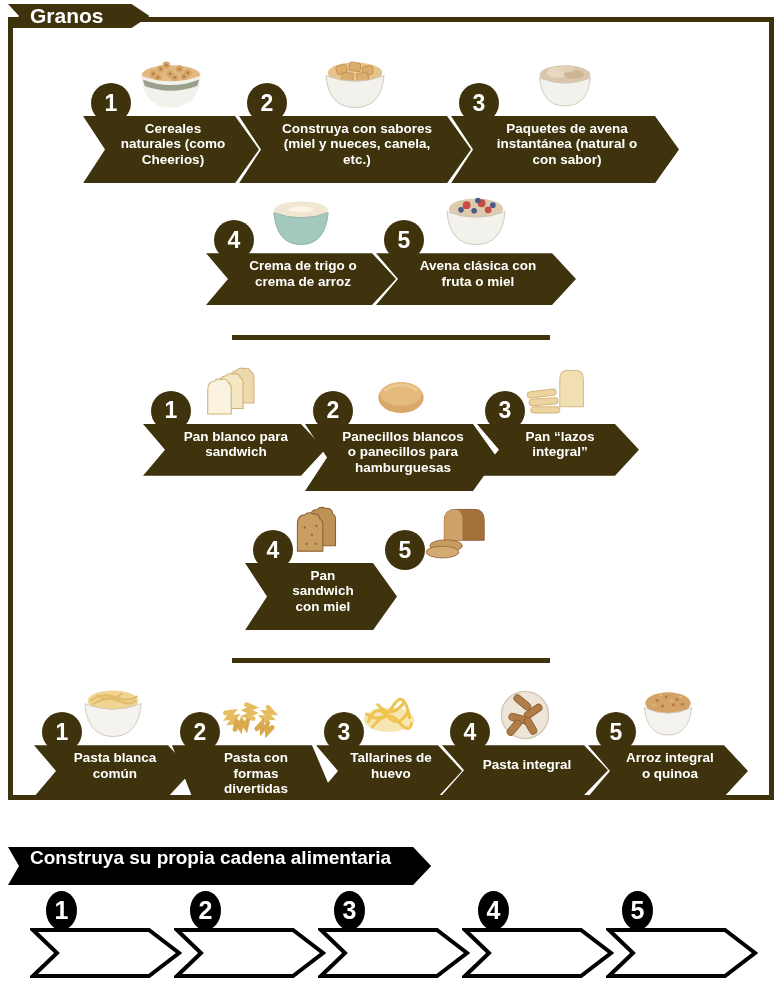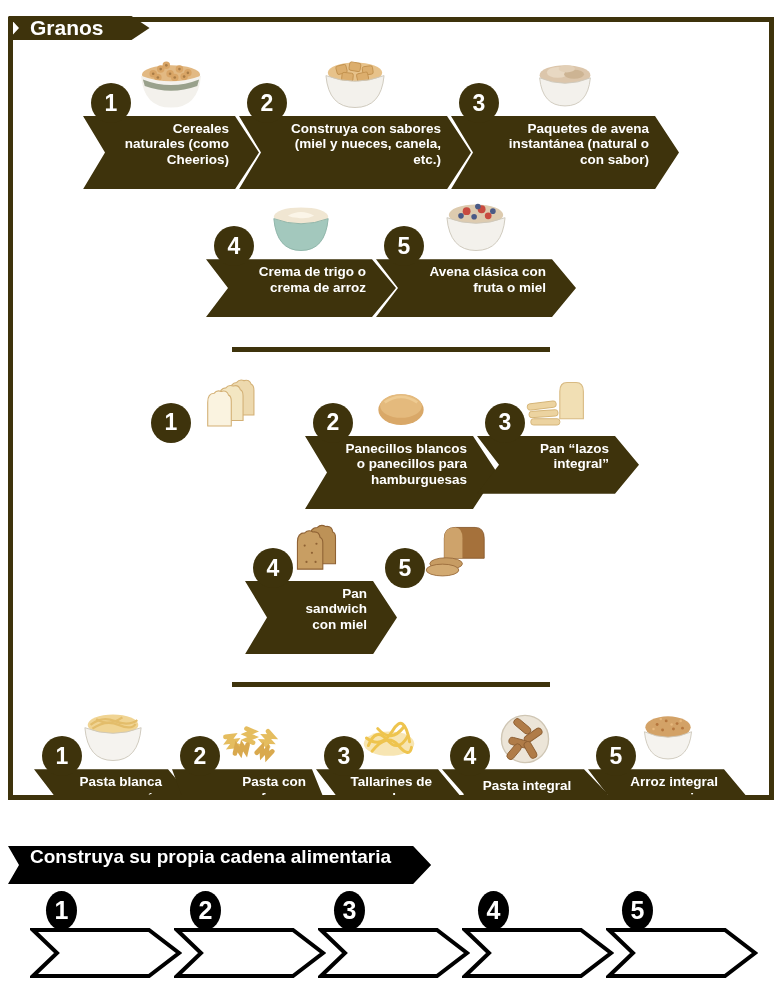--- a/index.html
+++ b/index.html
@@ -11,21 +11,21 @@
   body{
     width:781px;height:990px;position:relative;background:#fff;
     font-family:"Liberation Sans",sans-serif;overflow:hidden;
   }
   
   .main-box{
     position:absolute;left:8px;top:17px;width:766px;height:783px;
     border:5px solid var(--brown);overflow:hidden;
   }
   
-  .ribbon{position:absolute;display:flex;align-items:flex-end;z-index:9;}
+  .ribbon{position:absolute;display:flex;align-items:flex-start;z-index:9;}
   .ribbon-body{
     color:#fff;font-weight:bold;display:flex;align-items:center;
     clip-path:polygon(0 0,calc(100% - 18px) 0,100% 50%,calc(100% - 18px) 100%,0 100%,11px 50%);
   }
   .ribbon-chev{
     width:30px;margin-left:-12px;
     clip-path:polygon(0 0,40% 0,100% 50%,40% 100%,0 100%,60% 50%);
   }
   .granos-ribbon{left:8px;top:4px;height:36px;}
   .granos-ribbon .ribbon-body{background:var(--brown);font-size:21px;padding:0 46px 0 22px;}
@@ -46,22 +46,22 @@
     justify-content:center;align-items:flex-end;padding-bottom:1px;
   }
   .num{
     position:absolute;left:8px;bottom:-7px;width:40px;height:40px;border-radius:50%;
     background:var(--brown);color:#fff;display:flex;align-items:center;justify-content:center;
     font-size:23px;font-weight:bold;z-index:4;
   }
   .arrow{
     background:var(--brown);color:#fff;min-height:50px;
     clip-path:polygon(0 0,calc(100% - 24px) 0,100% 50%,calc(100% - 24px) 100%,0 100%,22px 50%);
-    display:flex;align-items:center;justify-content:center;text-align:right;
-    padding:5px 30px 22px 34px;font-size:13.5px;font-weight:600;line-height:1.14;
+    display:flex;align-items:center;justify-content:center;text-align:center;
+    padding:5px 30px 16px 34px;font-size:13.5px;font-weight:600;line-height:1.14;
   }
   .divider{width:318px;height:5px;background:var(--brown);margin:30px auto 20px auto;}
   .divider.d2{margin:28px auto 18px auto;}
   
   .builder-row{position:absolute;left:30px;top:891px;display:flex;}
   .builder-step{position:relative;width:150px;flex:0 0 auto;}
   .builder-step + .builder-step{margin-left:-6px;}
   .bnum{
     width:31px;height:39px;border-radius:50%;background:var(--black);color:#fff;
     display:flex;align-items:center;justify-content:center;
@@ -194,20 +194,23 @@
       <div class="item-visual">
         <span class="num">1</span>
         <svg viewBox="0 0 84 64" width="78" height="58">
           <g stroke="#d3b075" stroke-width="1.2">
             <path d="M38 16 Q38 6 45 6 Q48 2 53 4 Q59 2 61 8 Q64 9 64 15 L64 42 L38 42 Z" fill="#edd9ae"></path>
             <path d="M26 22 Q26 12 33 12 Q36 8 41 10 Q47 8 49 14 Q52 15 52 21 L52 48 L26 48 Z" fill="#f3e6c2"></path>
             <path d="M13 28 Q13 18 20 18 Q23 14 28 16 Q34 14 36 20 Q39 21 39 27 L39 54 L13 54 Z" fill="#faf3e0"></path>
           </g>
         </svg>
       </div>
+      <div class="arrow">
+        <span>Pan blanco para sandwich</span>
+      </div>
     </div>
     <div class="chain-item" style="width:192px">
       <div class="item-visual">
         <span class="num">2</span>
         <svg viewBox="0 0 84 64" width="78" height="58">
           <ellipse cx="42" cy="36" rx="25" ry="17" fill="#d9a868"></ellipse>
           <ellipse cx="42" cy="32" rx="23" ry="13" fill="#e4ba7d"></ellipse>
           <path d="M24 28 Q42 16 60 28" stroke="#eecb92" stroke-width="3" fill="none"></path>
         </svg>
       </div>

